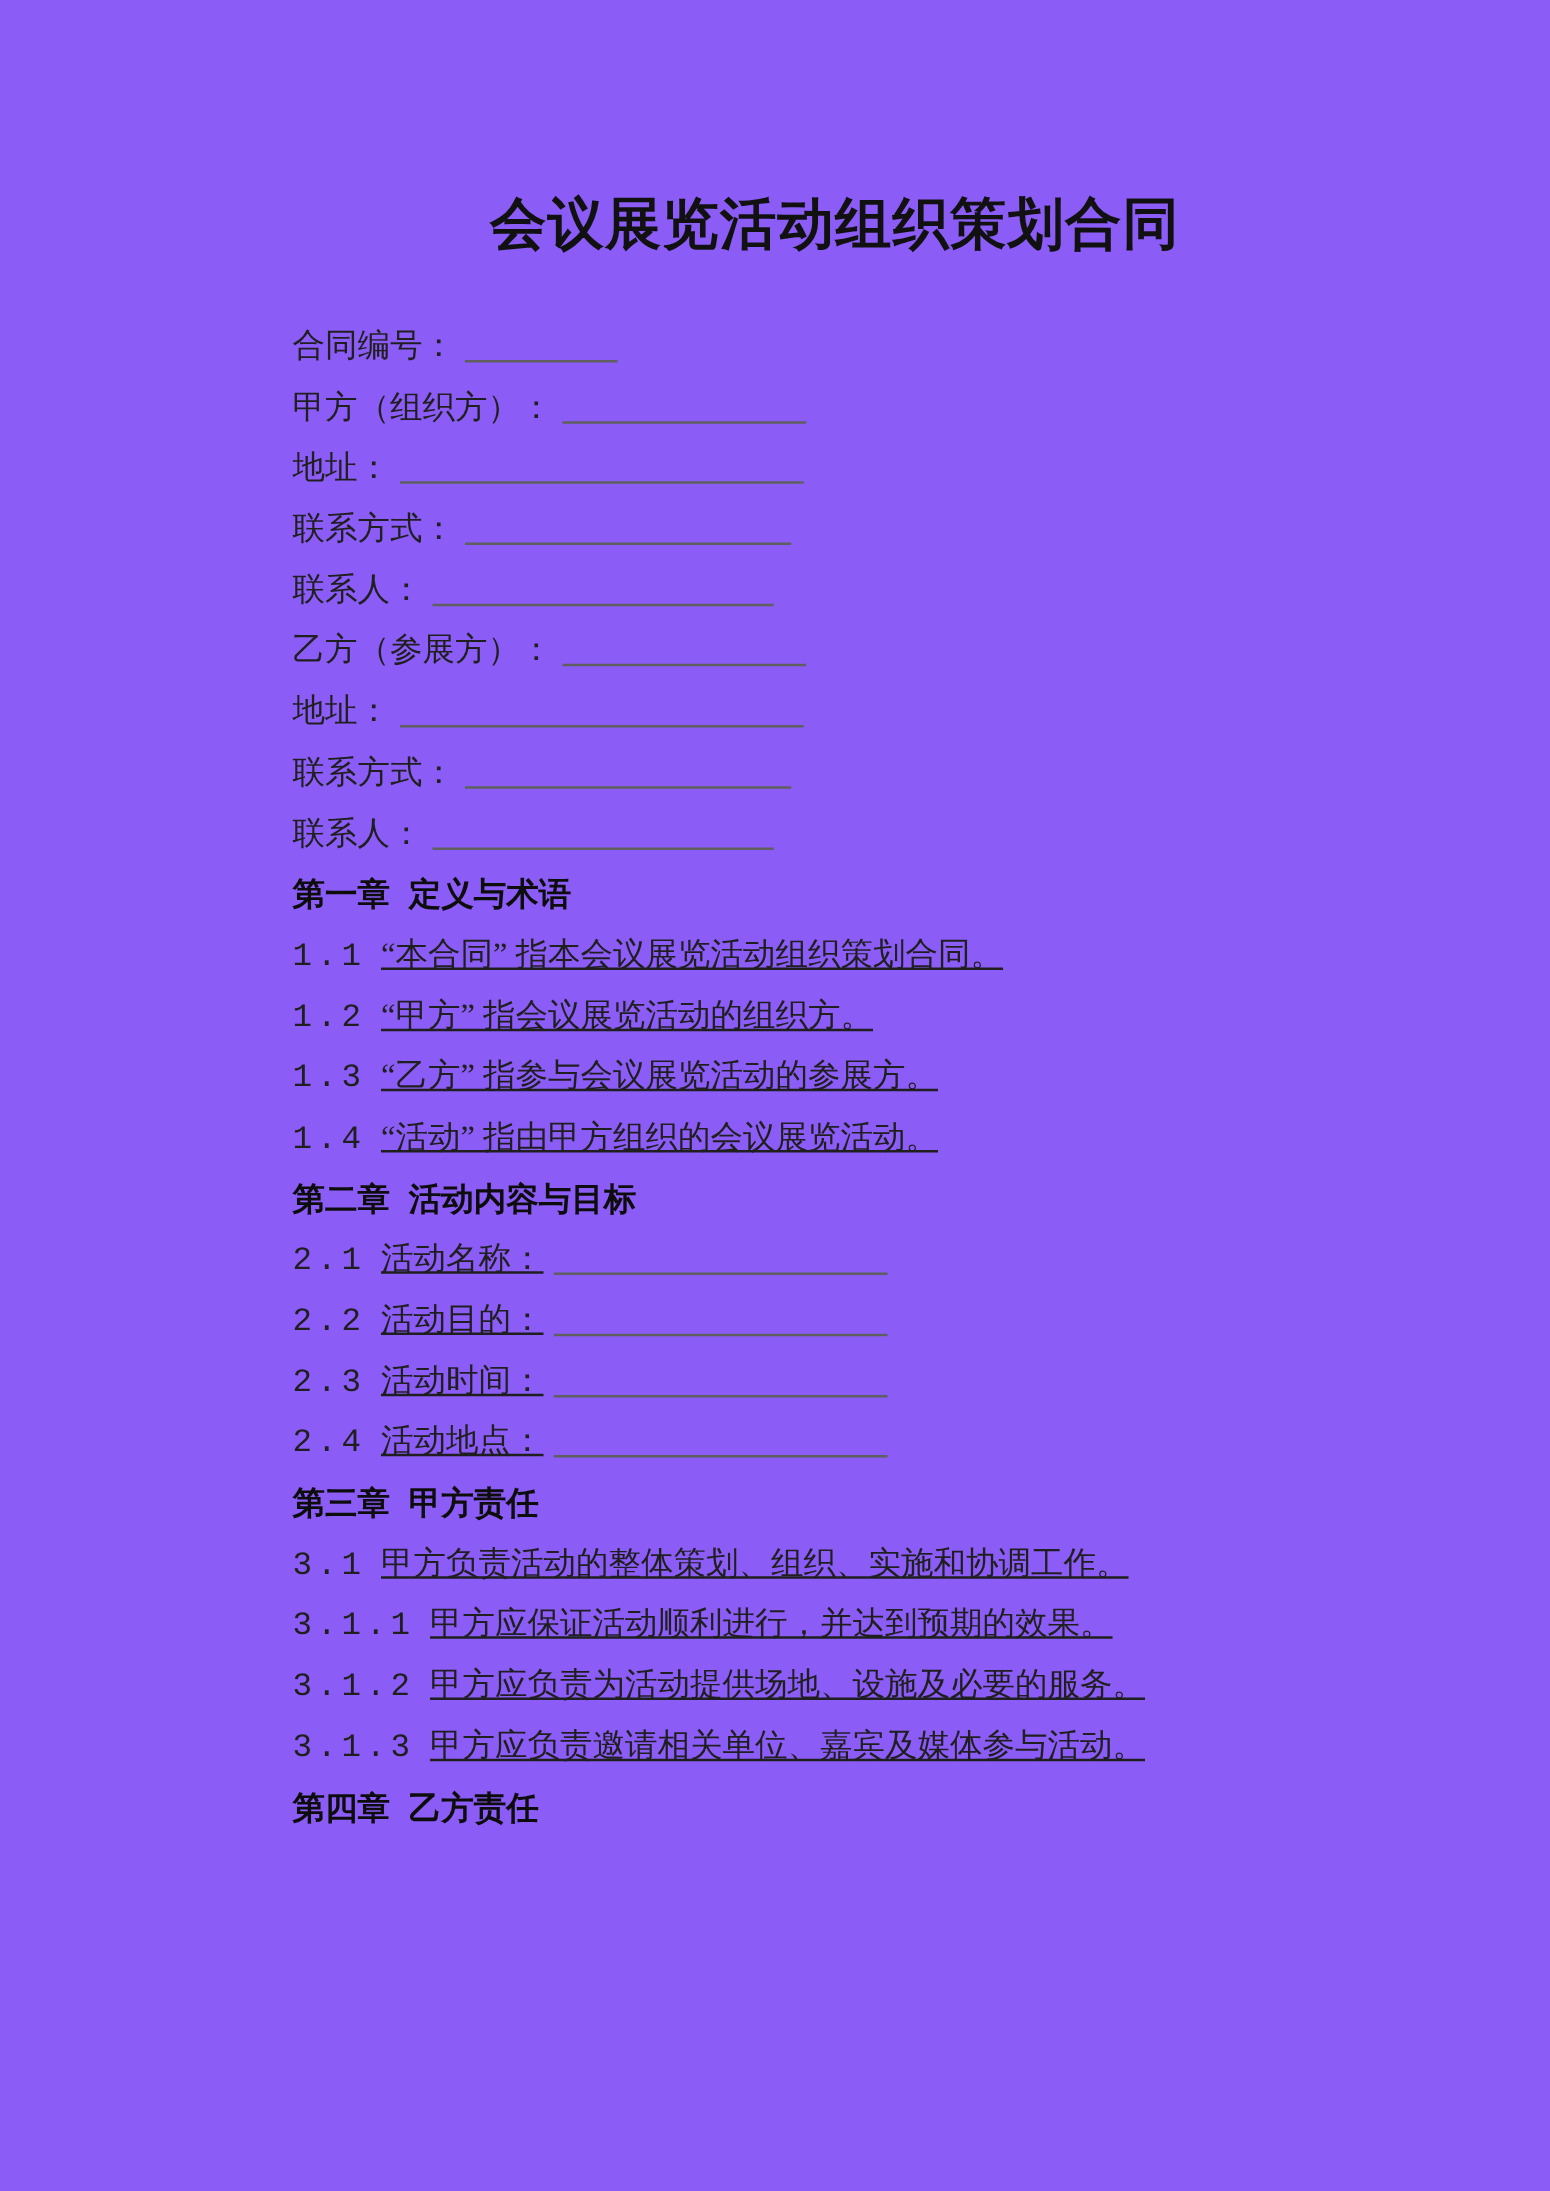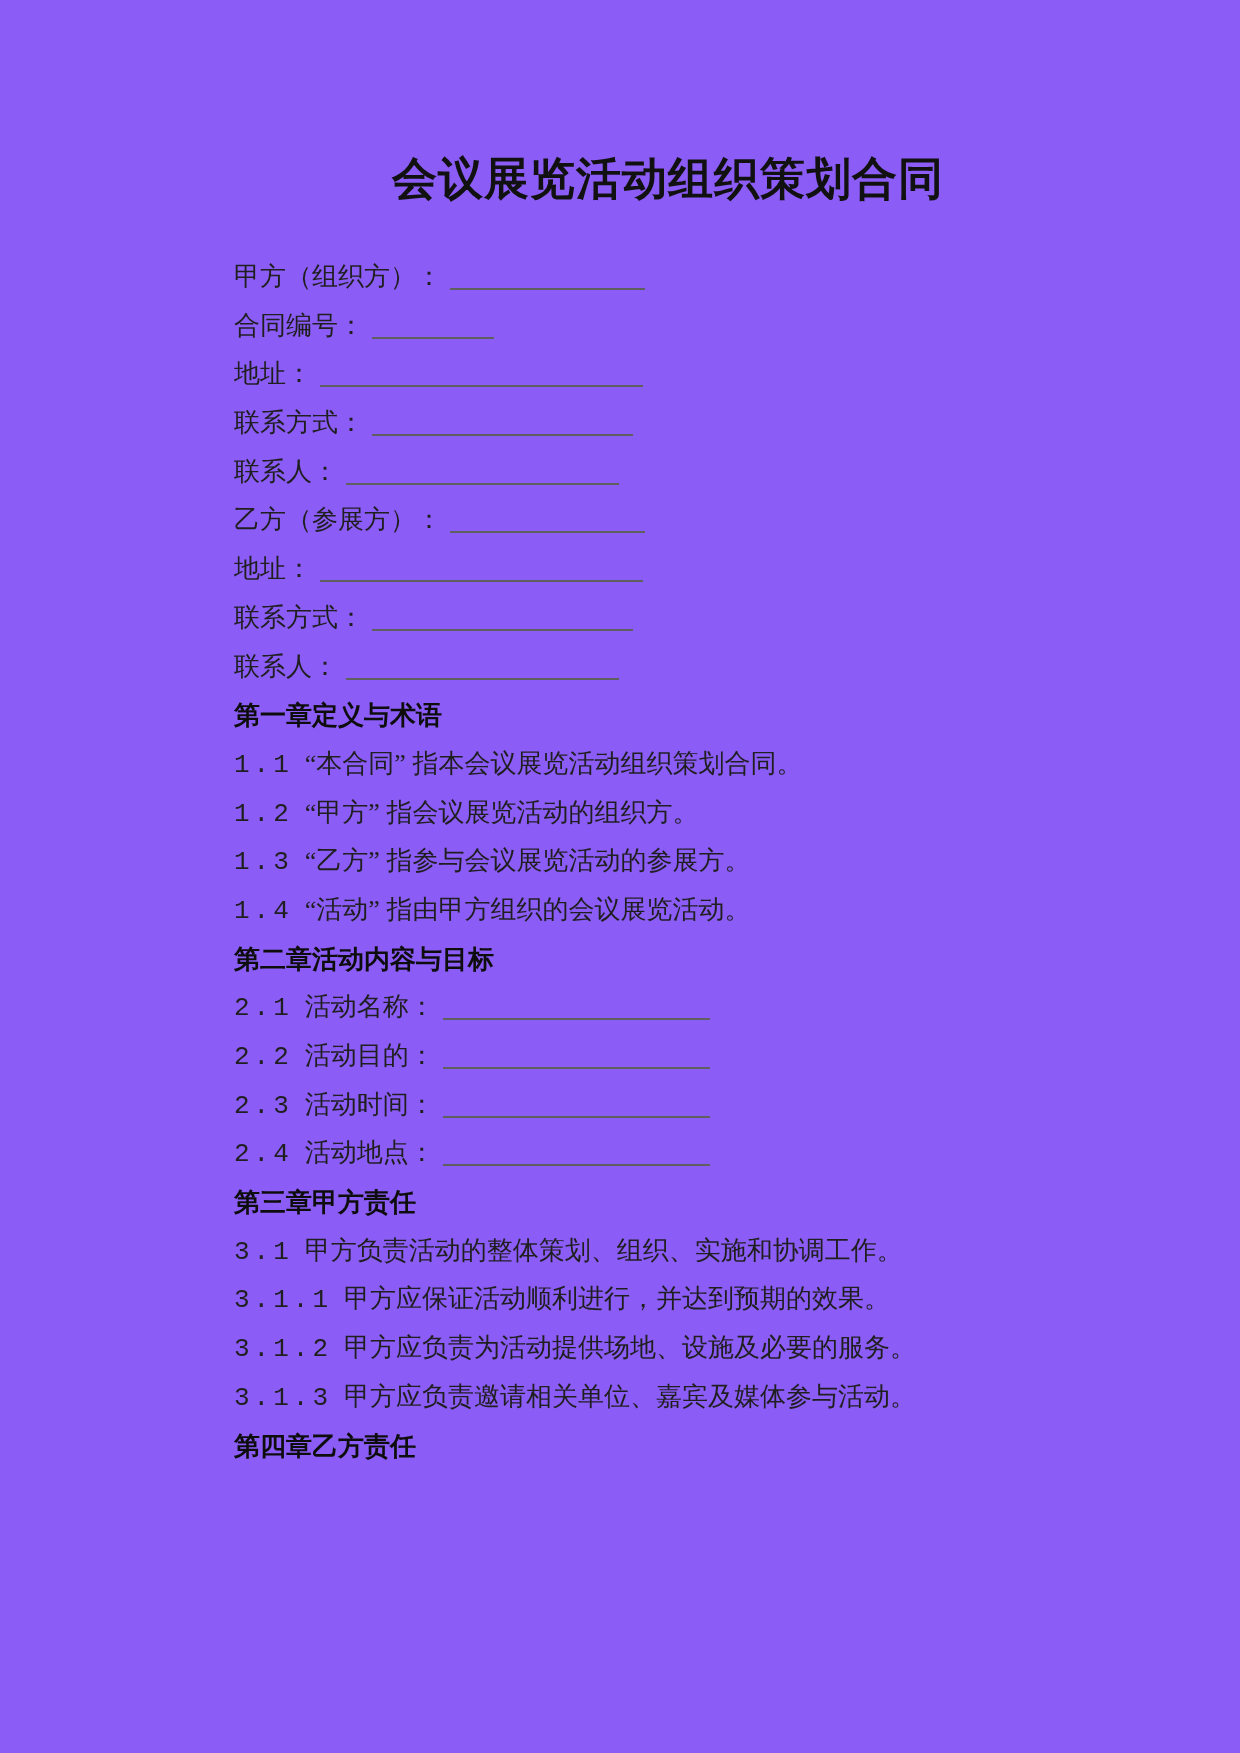--- a/index.html
+++ b/index.html
@@ -11,23 +11,23 @@
   .title{
     margin:154px 0 0 0;text-align:center;
     font-size:45px;line-height:50px;font-weight:700;letter-spacing:1px;color:#111;
   }
   .content{margin:49px 0 0 186px;width:1000px;}
   .row{height:48.7px;line-height:48.7px;font-size:26px;white-space:nowrap;}
   .heading{
     font-family:"Liberation Sans","DejaVu Sans",sans-serif;
     font-weight:700;font-size:26px;color:#0d0d0d;
   }
-  .heading .sec-title{}
+  .heading .sec-title{margin-left:15px;}
   .clause-num{letter-spacing:4px;font-family:Liberation Mono, monospace;}
-  .clause-text{margin-left:12px;}
+  .clause-text{margin-left:12px;text-decoration:underline;}
   .blank{
     display:inline-block;height:4px;border-bottom:2px solid #5f5f5f;
     position:relative;top:5px;margin-left:8px;
   }
   .w-contract-no{width:122px;}
   .w-party{width:195px;}
   .w-address{width:323px;}
   .w-contact{width:261px;}
   .w-person{width:273px;}
   .w-activity{width:267px;}
@@ -35,24 +35,24 @@
 </head>
 <body>
 
 <div class="page">
 
   <h1 class="title">会议展览活动组织策划合同</h1>
 
   <div class="content">
 
     <div class="row">
-      <span class="field-label">甲方（组织方）：</span><span class="blank w-party"></span>
+      <span class="field-label">合同编号：</span><span class="blank w-contract-no"></span>
     </div>
     <div class="row">
-      <span class="field-label">合同编号：</span><span class="blank w-contract-no"></span>
+      <span class="field-label">甲方（组织方）：</span><span class="blank w-party"></span>
     </div>
     <div class="row">
       <span class="field-label">地址：</span><span class="blank w-address"></span>
     </div>
     <div class="row">
       <span class="field-label">联系方式：</span><span class="blank w-contact"></span>
     </div>
     <div class="row">
       <span class="field-label">联系人：</span><span class="blank w-person"></span>
     </div>

